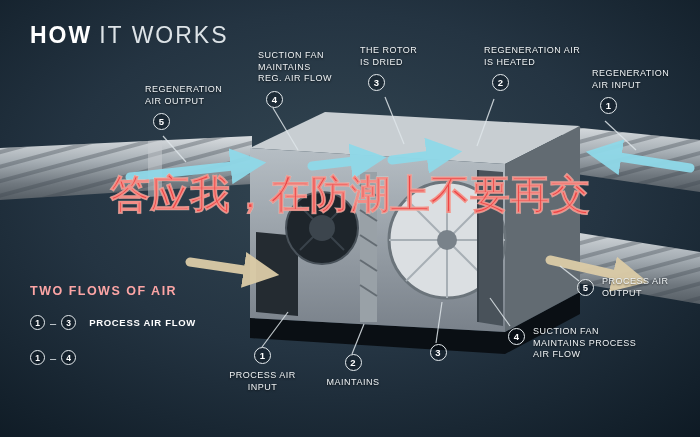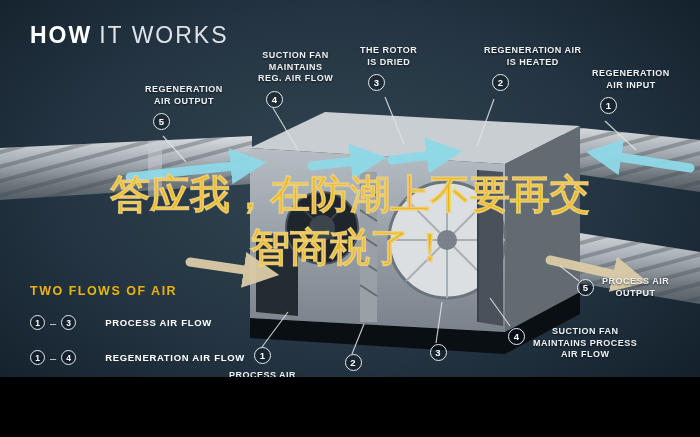--- a/index.html
+++ b/index.html
@@ -1,47 +1,47 @@
 <!DOCTYPE html>
 <html><head>
 <meta charset="utf-8">
 <style>
   * { margin:0; padding:0; box-sizing:border-box; }
   body { background:#000; font-family:"Liberation Sans", sans-serif; }
-  .stage { position:relative; width:700px; height:377px; overflow:hidden; background:#1c2b36; }
+  .stage { position:relative; width:700px; height:437px; overflow:hidden; background:#1c2b36; }
   .bg-svg { position:absolute; inset:0; display:block; }
 
   .title { position:absolute; left:30px; top:22px; font-size:23px; letter-spacing:2px; color:#ffffff; white-space:nowrap; }
   .title .bold { font-weight:bold; }
   .title .light { font-weight:normal; color:#dde3e7; margin-left:7px; }
 
   .callout { position:absolute; display:flex; color:#eef2f4; }
-  .callout .label { font-size:9px; font-weight:bold; letter-spacing:0.5px; line-height:1.3;
-                    white-space:pre-line; text-shadow:0 1px 2px rgba(0,0,0,0.65);text-align:center; }
+  .callout .label { font-size:9px; font-weight:normal; letter-spacing:0.5px; line-height:1.3;
+                    white-space:pre-line; text-shadow:0 1px 2px rgba(0,0,0,0.65); }
   .circle { width:17px; height:17px; border:1.5px solid #e6ecef; border-radius:50%;
             display:flex; align-items:center; justify-content:center;
             font-size:9.5px; font-weight:bold; color:#fff;
             background:rgba(6,14,22,0.35); flex:0 0 auto; }
   .callout.top { flex-direction:column; align-items:flex-start; gap:6px; }
   .callout.top .circle { margin-left:8px; }
   .callout.bottom { flex-direction:column; align-items:center; gap:6px; text-align:center; }
   .callout.side { flex-direction:row; align-items:center; gap:8px; }
   .callout.side-top { flex-direction:row; align-items:flex-start; gap:8px; }
   .callout.side-top .circle { margin-top:2px; }
 
-  .legend-title { position:absolute; left:30px; top:284px; color:#eab308; font-size:12.5px;
+  .legend-title { position:absolute; left:30px; top:284px; color:#fca5a5; font-size:12.5px;
                   font-weight:bold; letter-spacing:1.5px; }
   .legend-row { position:absolute; display:flex; align-items:center; gap:5px; color:#fff; }
   .legend-row .circle { width:15px; height:15px; font-size:8.5px; }
   .legend-row .dash { font-size:11px; color:#e6ecef; }
-  .legend-row .legend-label { font-size:9.5px; font-weight:bold; letter-spacing:0.7px; margin-left:24px; }
+  .legend-row .legend-label { font-size:9.5px; font-weight:bold; letter-spacing:0.7px; margin-left:8px; }
 
   .overlay { position:absolute; left:0; right:0; top:168px; text-align:center;
              font-family:"DejaVu Sans", sans-serif; font-weight:bold; font-size:40px;
-             line-height:1.32; color:#eab308;
+             line-height:1.32; color:#ef4444;
              -webkit-text-stroke:0.6px rgba(245,235,220,0.45);
              text-shadow:0 0 1px rgba(255,240,220,0.35); z-index:20; }
 </style>
 </head>
 <body>
 
 <div class="stage">
 
   <svg class="bg-svg" width="700" height="437" viewBox="0 0 700 437">
     <defs>
@@ -209,21 +209,19 @@
   <div class="legend-row" style="left:30px; top:315px;">
     <div class="circle">1</div>
     <div class="dash">–</div>
     <div class="circle">3</div>
     <div class="legend-label">PROCESS AIR FLOW</div>
   </div>
   <div class="legend-row" style="left:30px; top:350px;">
     <div class="circle">1</div>
     <div class="dash">–</div>
     <div class="circle">4</div>
-    <div class="legend-label">REGENERATION AIR FLOW</div>
   </div>
 
   <div class="overlay">
     <div>答应我，在防潮上不要再交</div>
-    <div>智商税了！</div>
   </div>
 
 </div>
 
 </body></html>

